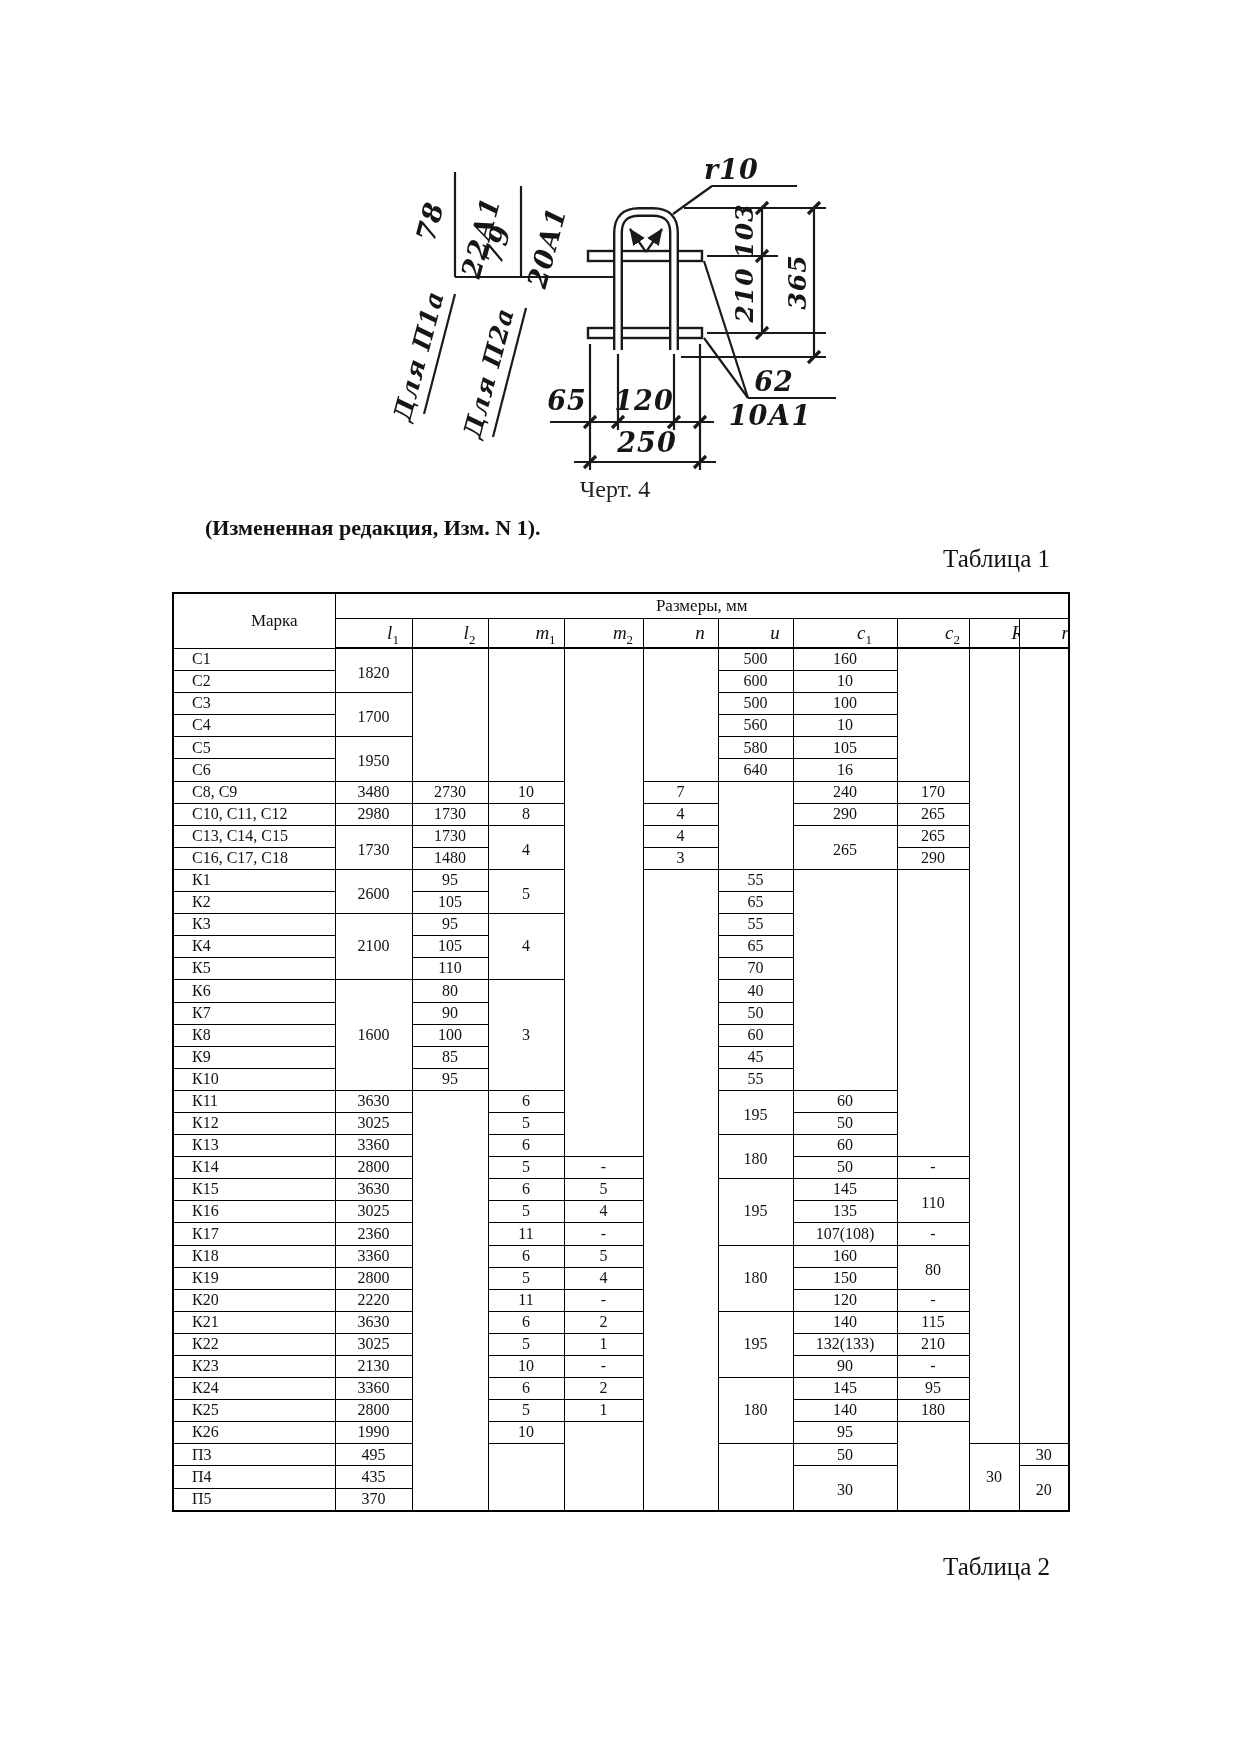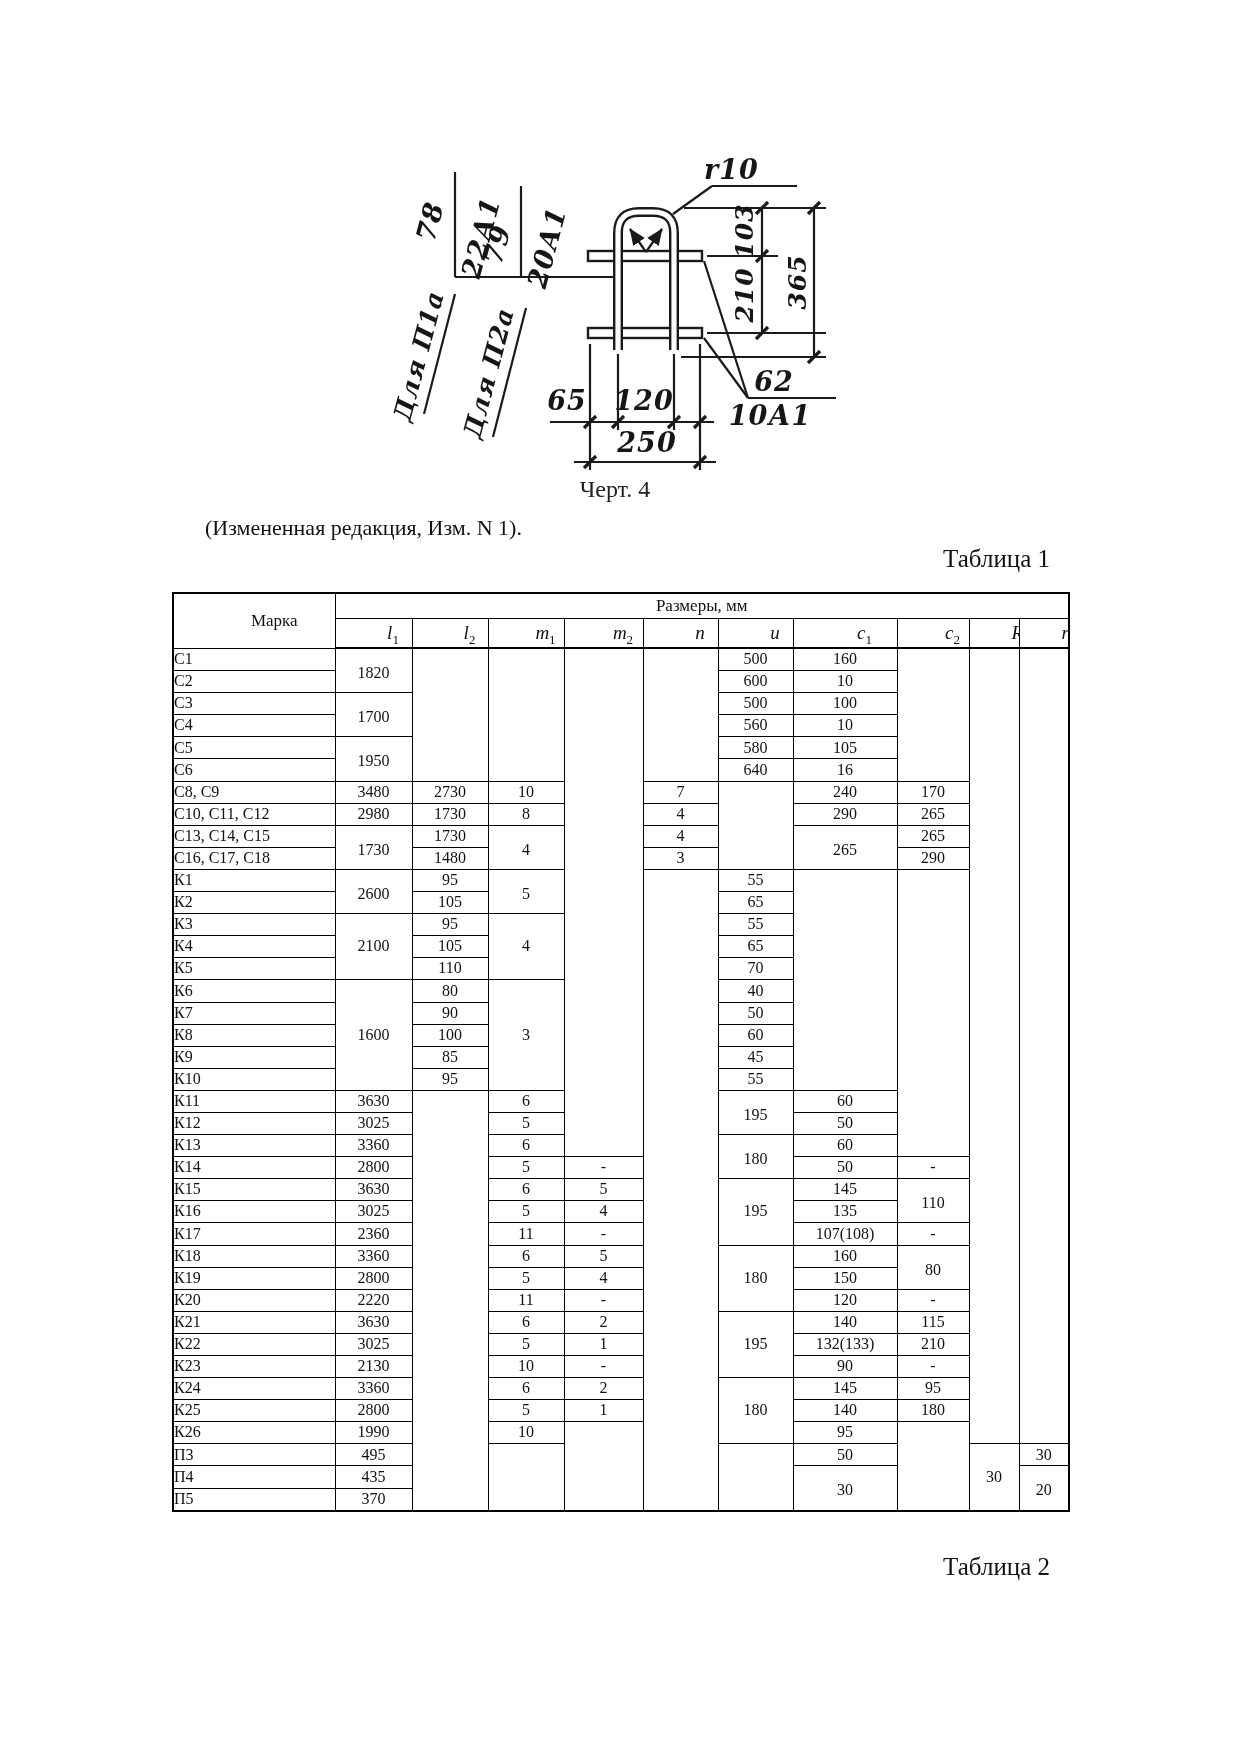--- a/index.html
+++ b/index.html
@@ -12,38 +12,38 @@
   .ln{stroke:#1a1a1a;stroke-width:2.2;fill:none;}
   .bar{fill:#ffffff;stroke:#1a1a1a;stroke-width:2.4;}
   .tick{stroke:#1a1a1a;stroke-width:3.2;}
   .dtxt{font-family:"DejaVu Serif", serif;font-style:italic;font-weight:bold;
         font-size:27px;fill:#161616;letter-spacing:1px;}
   .dtxt2{font-family:"DejaVu Serif", serif;font-style:italic;font-weight:bold;
         font-size:25px;fill:#161616;letter-spacing:1px;}
   .cap{font-family:"Liberation Serif", serif;font-size:24px;fill:#222;}
 
   
-  #note{position:absolute;left:205px;top:515px;font-size:22px;font-weight:normal;}
+  #note{position:absolute;left:205px;top:515px;font-size:22px;font-weight:bold;}
   .tabcap{position:absolute;right:190px;font-size:25px;}
   #tab1cap{top:545px;}
   #tab2cap{top:1553px;}
 
   
   #t1{position:absolute;left:172px;top:592px;width:896px;
       border-collapse:collapse;table-layout:fixed;
       font-size:16px;}
   #t1 td{border:1.5px solid #000;text-align:center;vertical-align:middle;
          padding:0 3px;height:21.1px;line-height:1.05;overflow:hidden;}
   #t1{border:2.6px solid #000;}
   #t1 tr.hd1 td{height:24px;font-size:17px;}
   #t1 tr.hd2 td{height:28px;border-bottom-width:2.6px;font-size:19px;padding-left:42px;}
   #t1 td.marka-h{font-size:17px;padding-left:43px;}
   #t1 sub{font-size:13px;line-height:0;}
   #t1 i{font-family:"Liberation Serif", serif;}
-  #t1 td.marka{text-align:left;padding-left:0;}
+  #t1 td.marka{text-align:left;padding-left:18px;}
   #t1 td.va-t{vertical-align:top;padding-top:16px;}
   #t1 td.va-m{vertical-align:middle;}
 </style>
 </head>
 <body>
 
 <div id="page">
 
   <svg id="fig" viewBox="0 0 1240 575">
     <defs>

